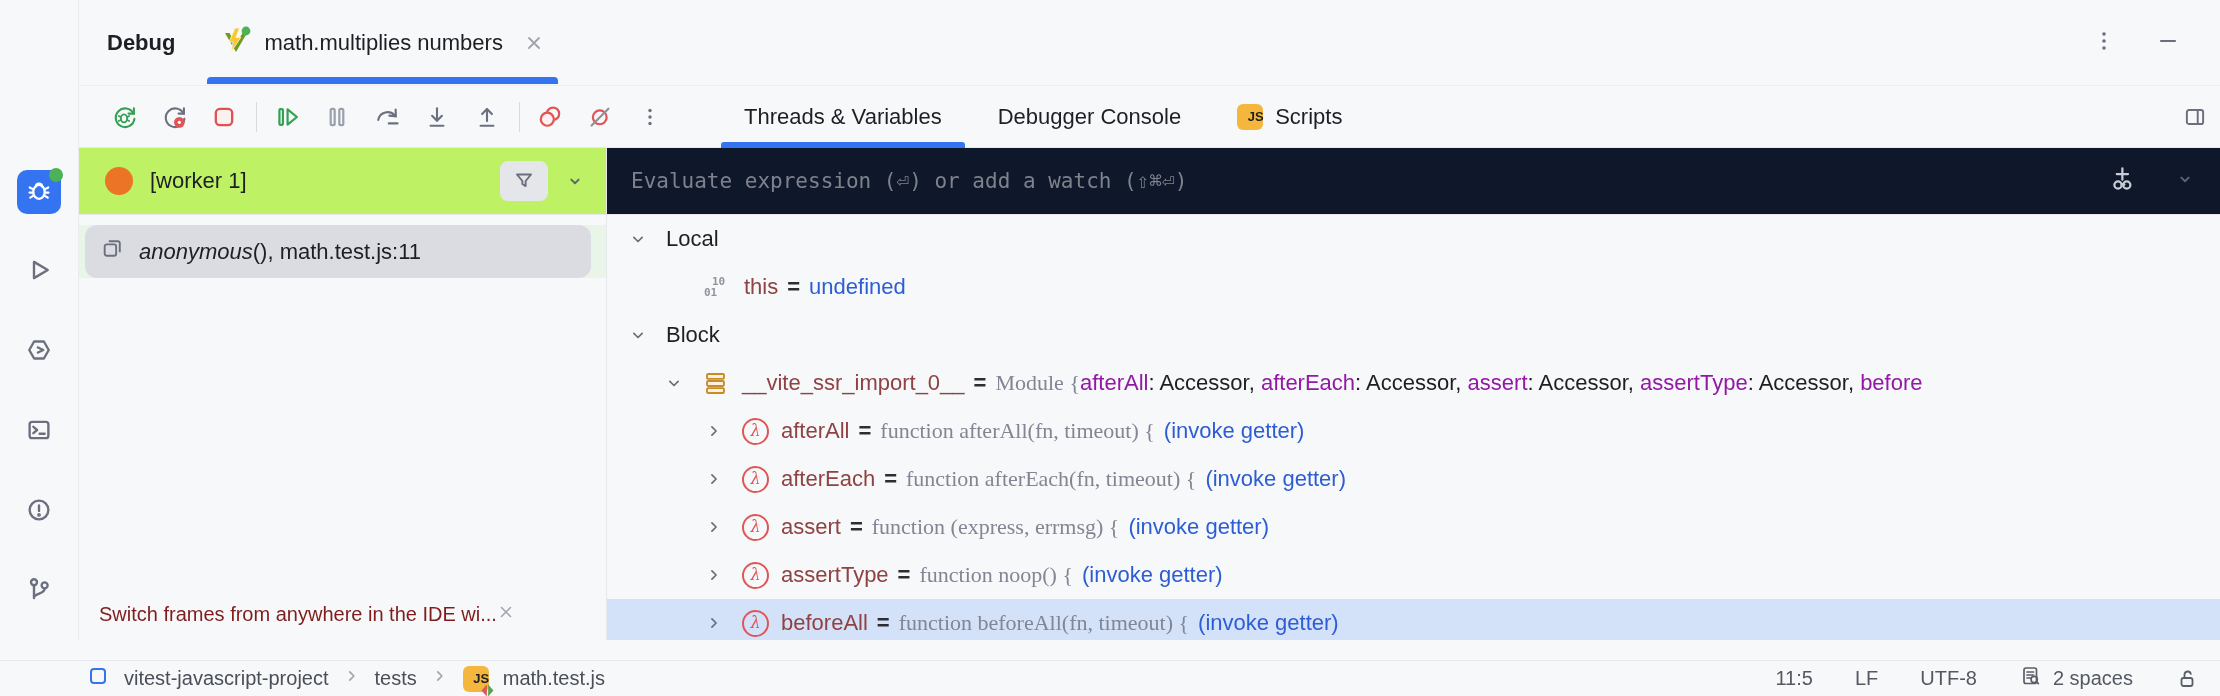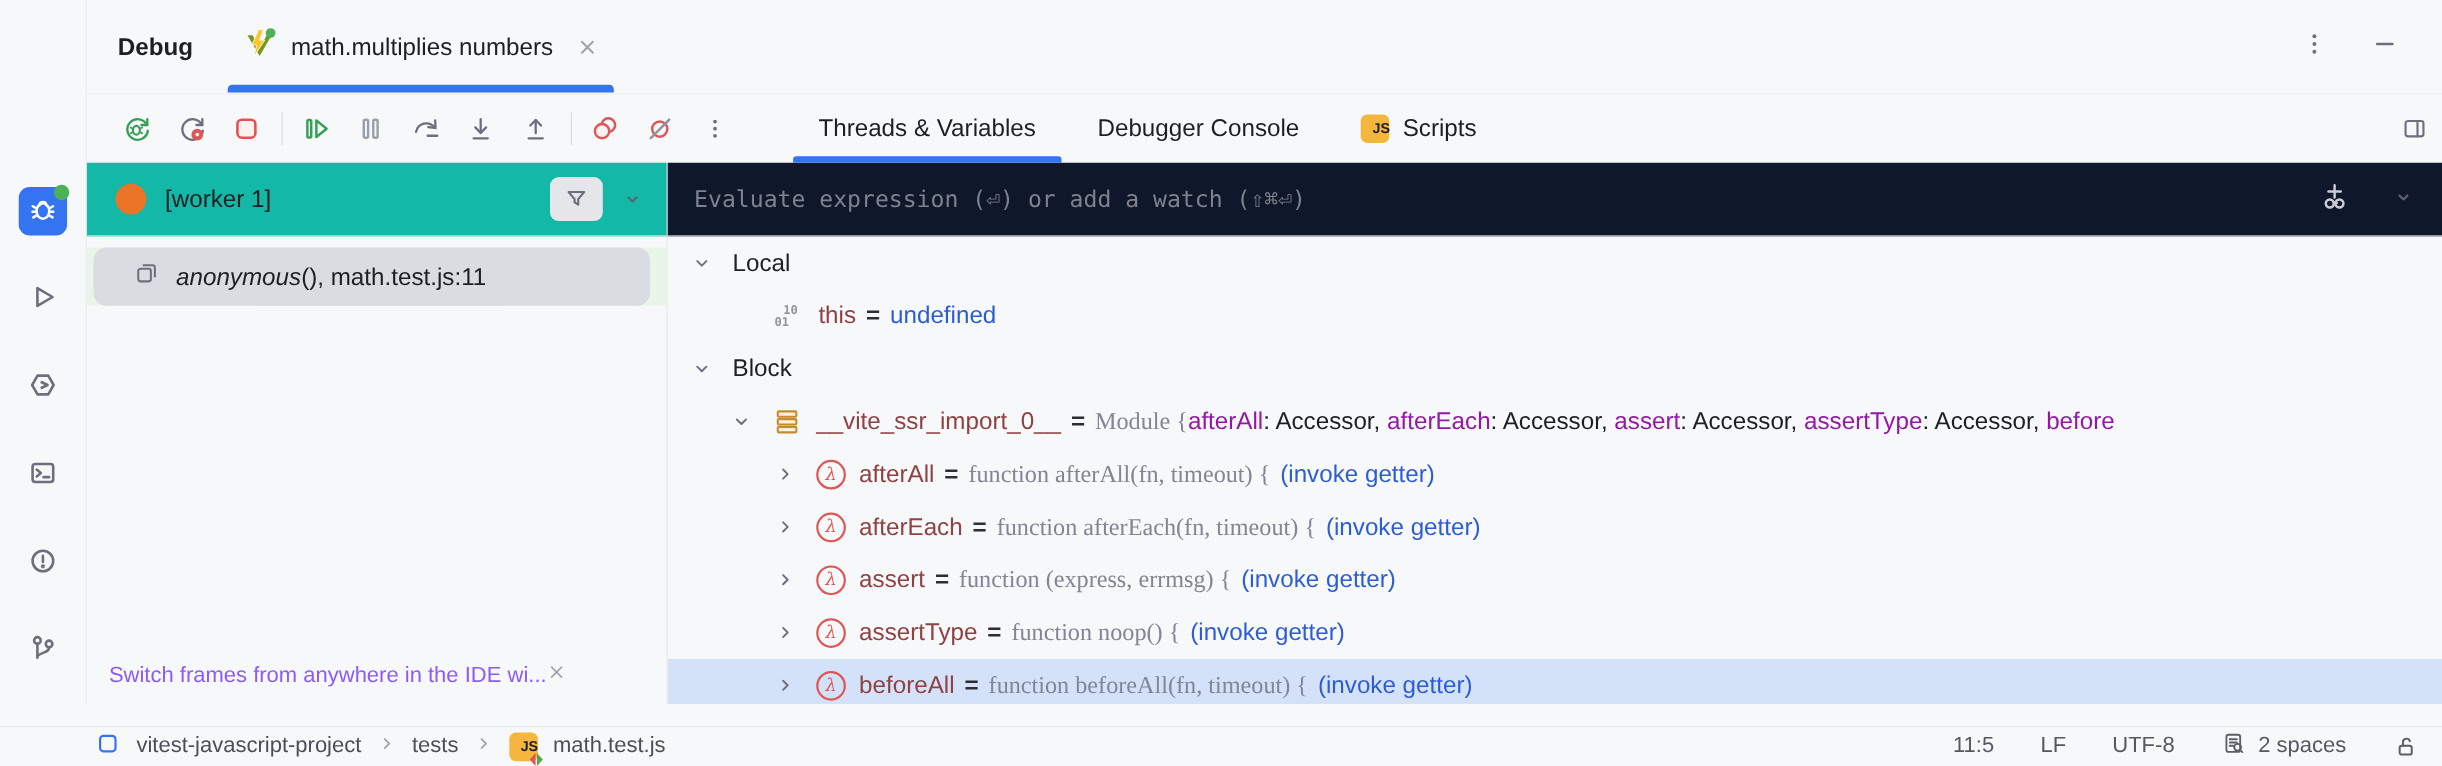--- a/index.html
+++ b/index.html
@@ -42,34 +42,34 @@
   .vtab.active::after { content:""; position:absolute; left:5px; right:5px; bottom:-1px;
     height:6px; background:#3574f0; border-radius:3px 3px 0 0; }
   .toolbar .right { margin-left:auto; padding-right:12px; display:flex; }
 
   .content { flex:1; display:flex; min-height:0; }
 
   
   .frames-panel { width:528px; flex-shrink:0; border-right:1px solid #e7e8ec; display:flex;
     flex-direction:column; }
   .worker-row { height:67px; flex-shrink:0; display:flex; align-items:center;
-    padding:0 20px 0 26px; border-bottom:1px solid #e7e8ec; background:#14b8a6; }
+    padding:0 20px 0 26px; border-bottom:1px solid #e7e8ec; background:#bef264; }
   .thread-dot { width:28px; height:28px; border-radius:50%; background:#ec7426; flex-shrink:0; }
   .thread-label { font-size:22px; color:#1d1f24; margin-left:17px; }
   .filter-btn { margin-left:auto; width:48px; height:40px; border-radius:8px; background:#e4e6ea;
     display:flex; align-items:center; justify-content:center; }
   .thread-chevron { margin-left:16px; display:flex; }
   .frame-row { margin-top:10px; height:53px; flex-shrink:0; background:#e9f5e9; display:flex;
     align-items:stretch; }
   .frame-pill { margin:0 15px 0 6px; flex:1; border-radius:12px; background:#dadce1;
-    display:flex; align-items:center; padding-left:36px; gap:14px; font-size:22px; color:#1d1f24;
+    display:flex; align-items:center; padding-left:15px; gap:14px; font-size:22px; color:#1d1f24;
     white-space:nowrap; overflow:hidden; }
   .frame-fn { font-style:italic; }
   .hint-row { margin-top:auto; padding:0 18px 14px 20px; display:flex; align-items:center;
-    font-size:20px; color:#8b5cf6; }
+    font-size:20px; color:#7f1d1d; }
   .hint-row .txt { white-space:nowrap; overflow:hidden; }
 
   
   .vars-panel { flex:1; min-width:0; display:flex; flex-direction:column; }
   .eval-bar { height:67px; flex-shrink:0; display:flex; align-items:center; padding:0 24px;
     border-bottom:1px solid #e7e8ec; background:#0f172a; }
   .eval-ph { font-family:"DejaVu Sans Mono","Liberation Mono",monospace; font-size:21px;
     color:#7f828c; white-space:pre; }
   .eval-bar .right { margin-left:auto; display:flex; align-items:center; gap:36px; }
 

